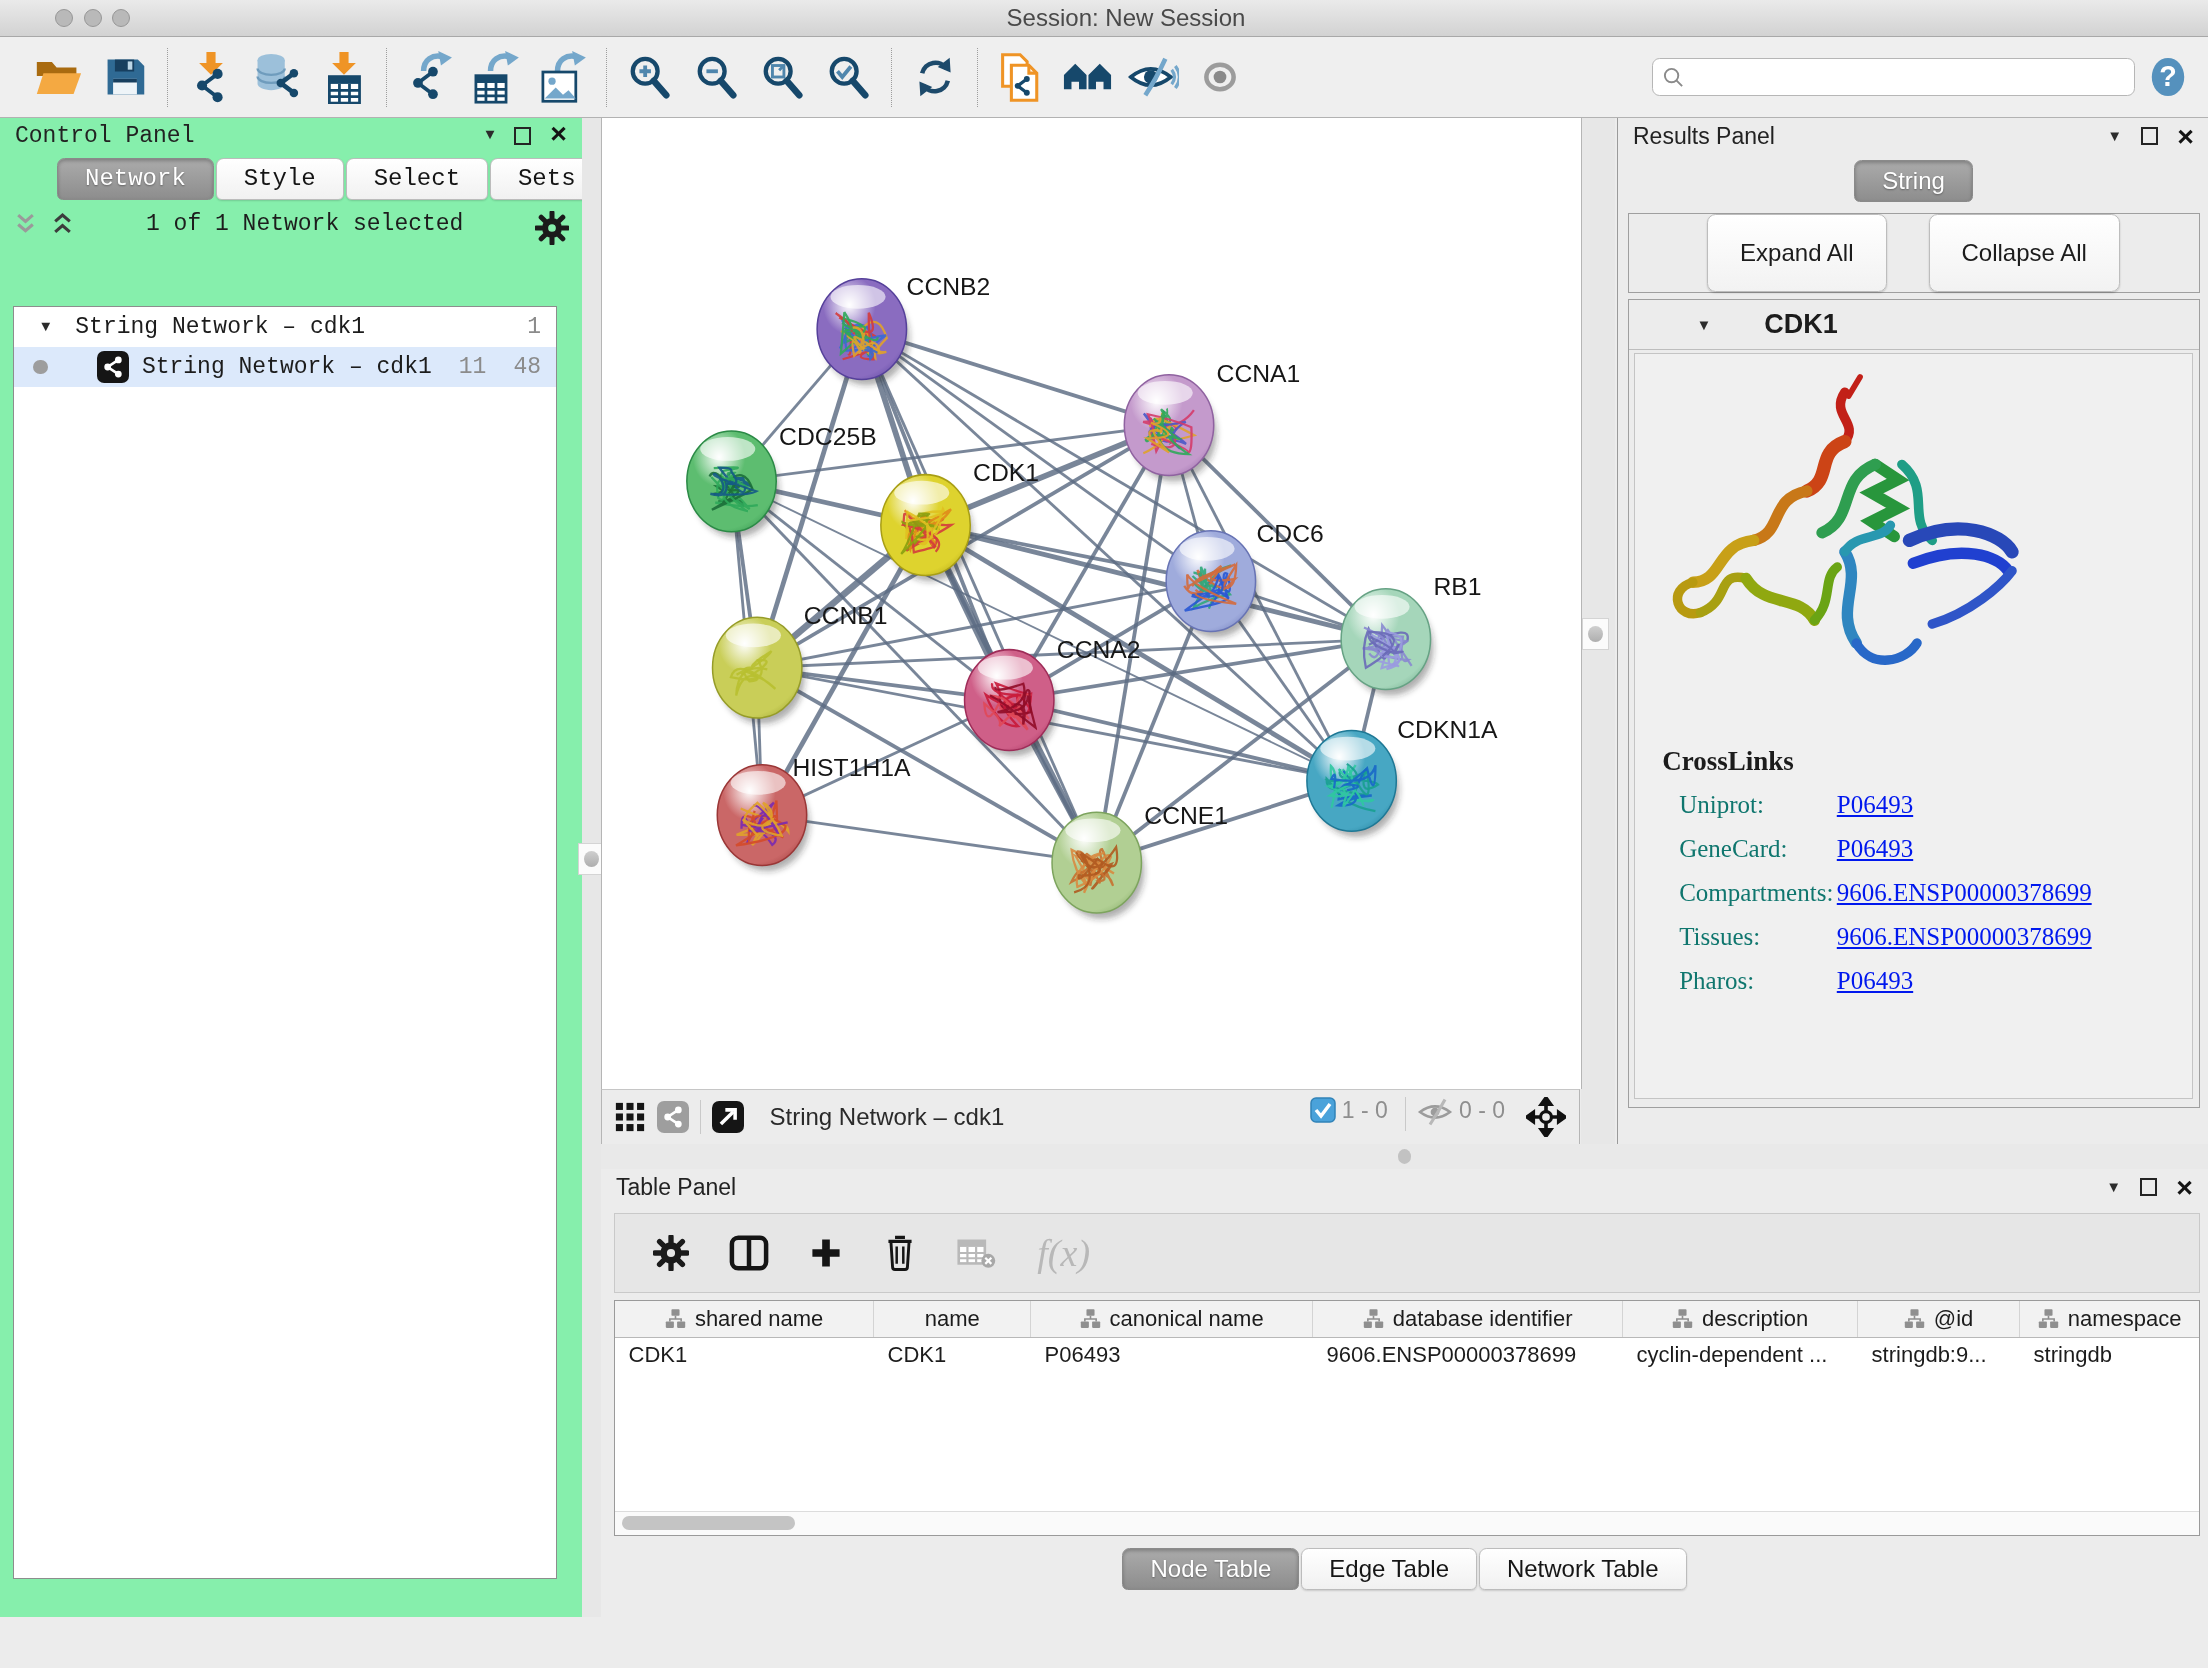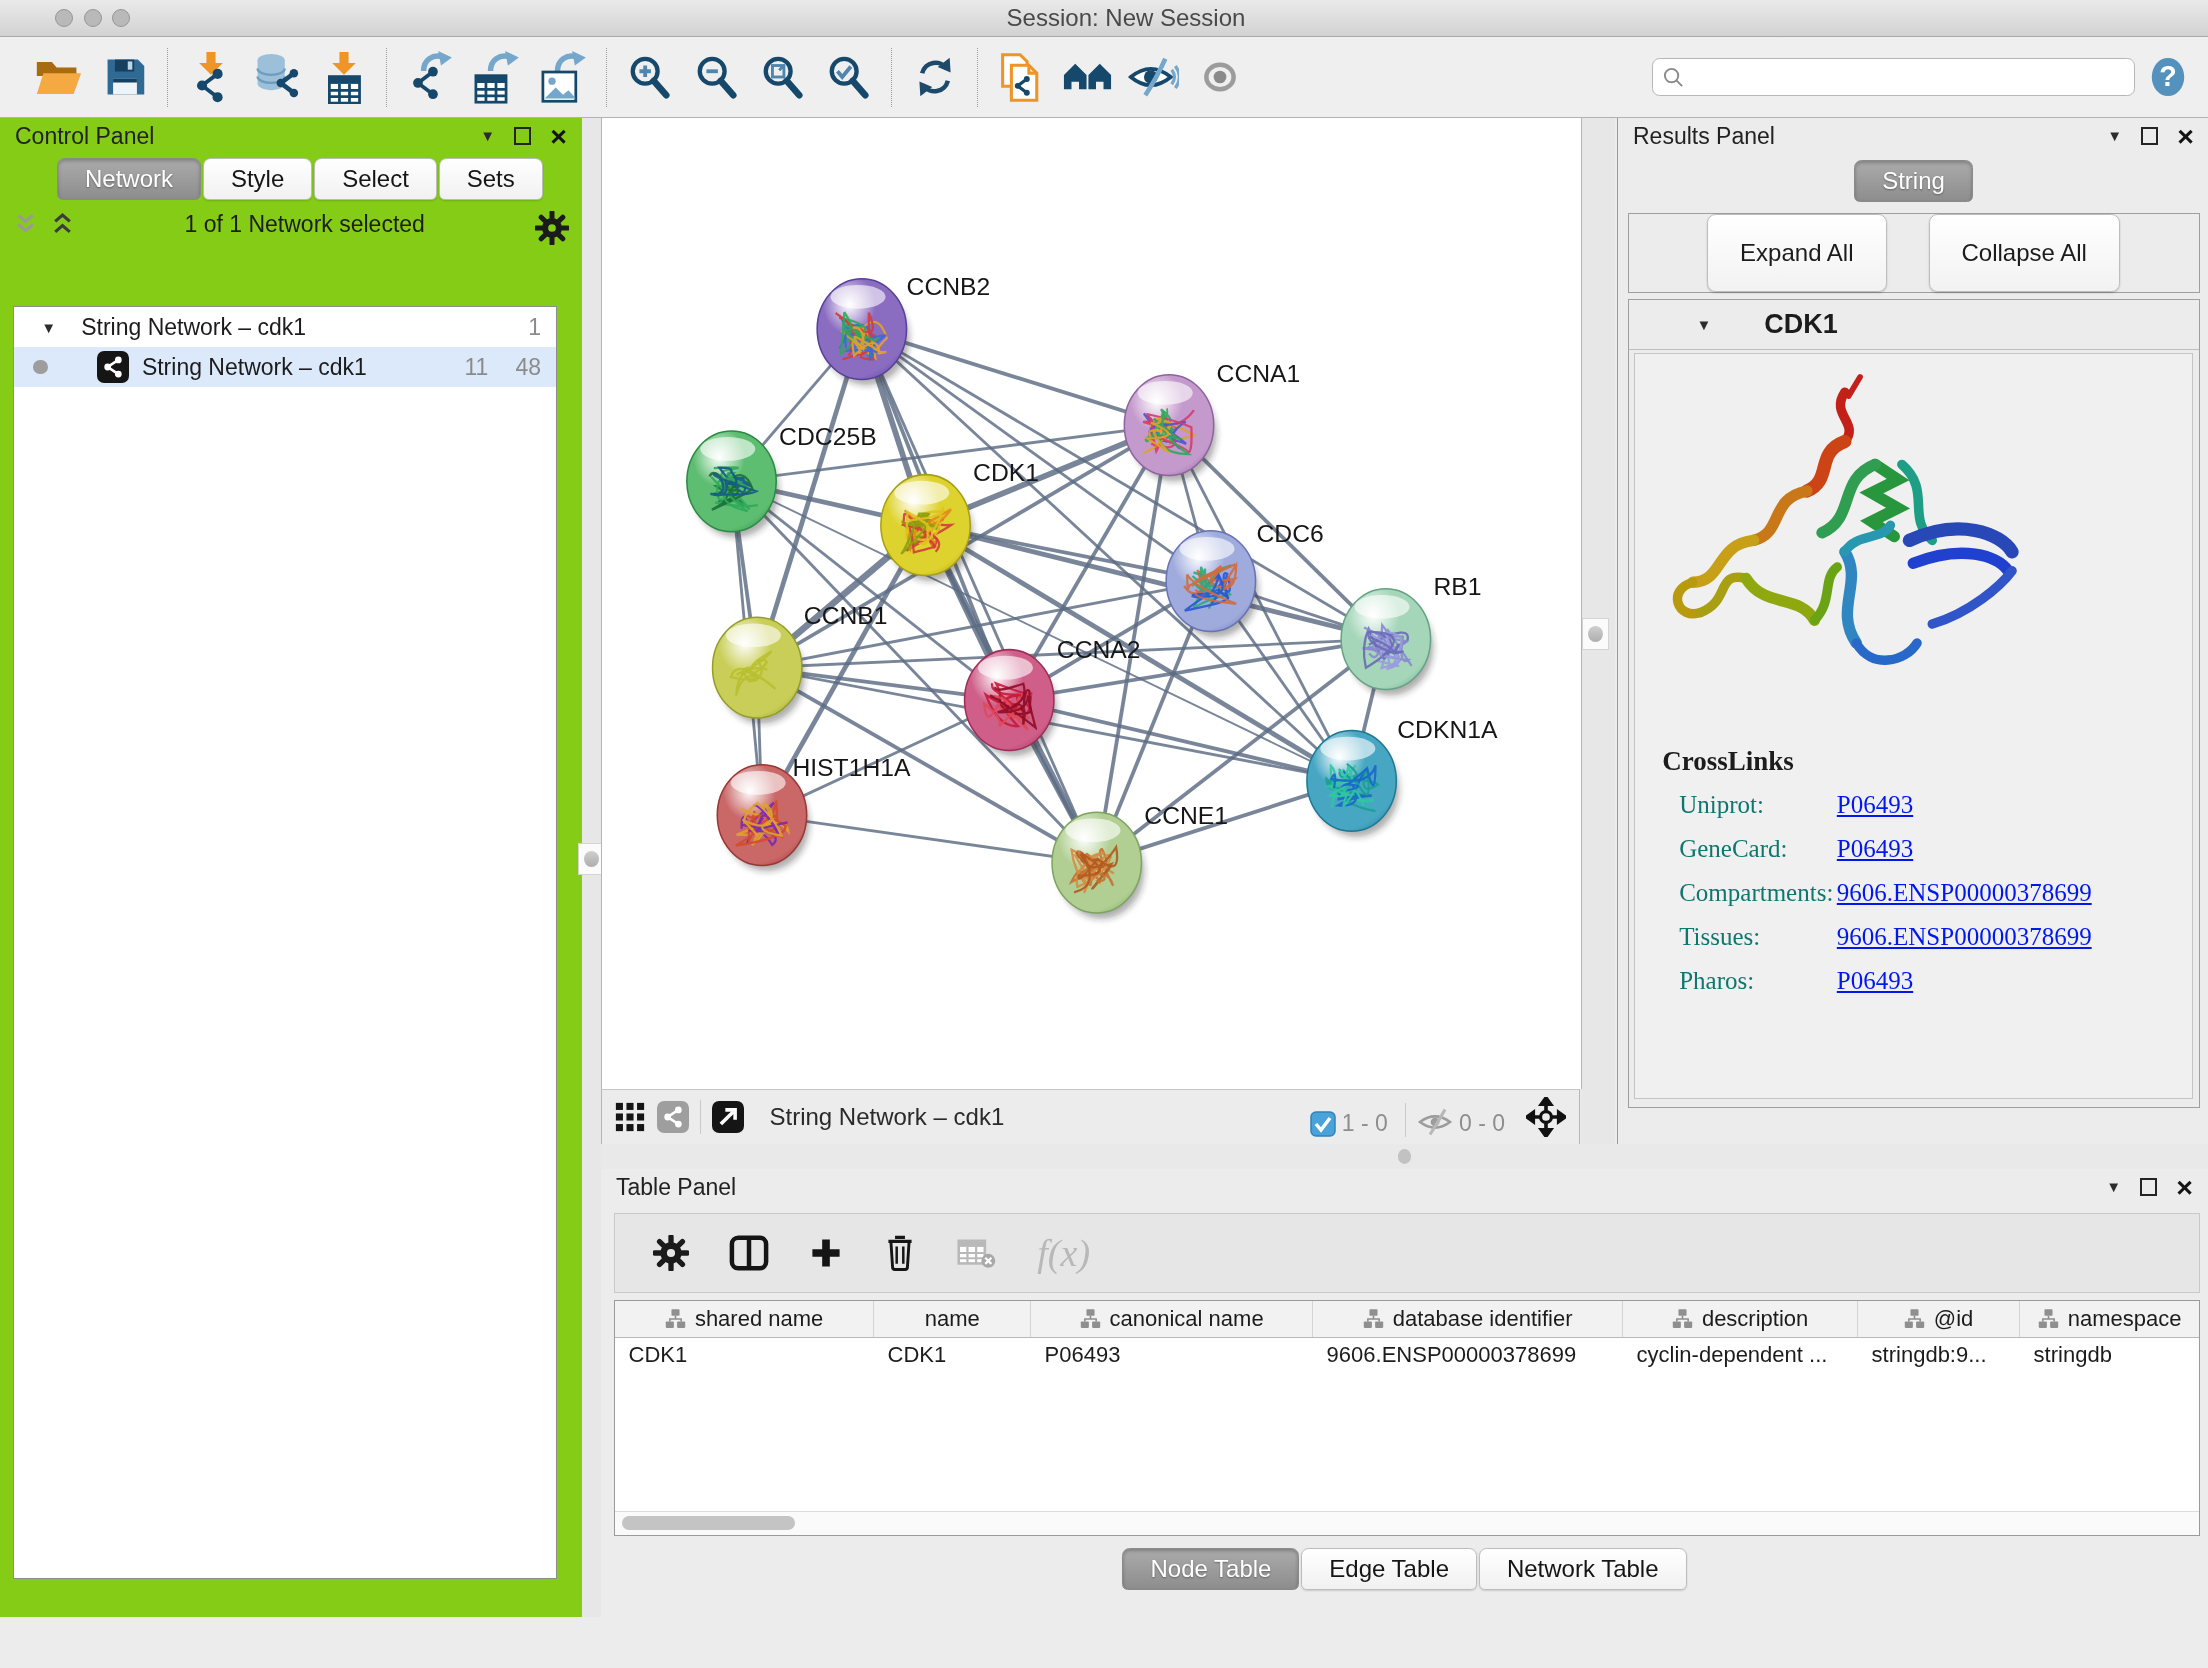--- a/index.html
+++ b/index.html
@@ -20,21 +20,21 @@
   .searchbox input{border:none;outline:none;font-size:22px;flex:1;background:transparent;margin-left:7.6px;font-family:"Liberation Sans",sans-serif;}
   
   .phead{height:36px;display:flex;align-items:center;padding:0 15px;font-size:23px;color:#222;}
   .phc{display:flex;align-items:center;gap:19px;margin-left:auto;}
   .tri{font-size:15px;color:#2c2c2c;line-height:1;}
   .fbox{width:13.3px;height:13.3px;border:2.9px solid #242424;}
   .xbtn{font-size:28.5px;font-weight:bold;color:#141414;line-height:0.8;}
   .tab{height:40px;padding:0 27px;display:flex;align-items:center;font-size:24px;color:#151515;background:linear-gradient(#ffffff,#f1f1f1);border:1px solid #bcbcbc;border-radius:7.6px 7.6px 5.7px 5.7px;box-shadow:0 1px 1.9px rgba(0,0,0,0.15);}
   .tab.active{background:linear-gradient(#ababab,#8d8d8d);color:#fff;text-shadow:0 1px 1.9px rgba(0,0,0,0.35);border-color:#8a8a8a;box-shadow:inset 0 1.9px 3.8px rgba(0,0,0,0.25);}
   
-  .control-panel{left:0;top:118px;width:582px;height:1499px;background:#84cc16;}
+  .control-panel{left:0;top:118px;width:582px;height:1499px;background:#86efac;font-family:Liberation Mono, monospace;}
   .cp-tabs{display:flex;margin:3.8px 0 0 57px;gap:1.9px;}
   .tree-head{display:flex;align-items:flex-start;margin:11.4px 13.3px 0;height:42px;}
   .tree-head .summary{flex:1;text-align:center;font-size:23px;color:#1d1d1d;}
   .tree-box{position:absolute;left:13.3px;right:25px;top:188px;bottom:38px;background:#fff;border:1px solid #8d8d8d;}
   .trow{height:40px;display:flex;align-items:center;font-size:23px;}
   .trow .cnt{color:#8b8b8b;margin-left:auto;}
   .trow.sel{background:#dce9fb;}
   
   .vsplit{background:#e7e7e7;}
   .split-pad{position:absolute;width:25px;height:30px;background:#fbfbfb;border:1px solid #d4d4d4;display:flex;align-items:center;justify-content:center;}
@@ -730,21 +730,21 @@
       </span>
     <span class="nfsep"></span>
     <span class="ic" style="width:32px;height:32px">
         <svg viewBox="0 0 36 36">
           <rect width="36" height="36" rx="8" fill="#151515"></rect>
           <path d="M10 26L24 12" stroke="#fff" stroke-width="4"></path>
           <path d="M15 10h11v11" fill="none" stroke="#fff" stroke-width="4"></path>
         </svg>
       </span>
     <span class="nftitle">String Network – cdk1</span>
-    <span style="margin-left:auto;display:flex;align-items:flex-end">
+    <span style="margin-left:auto;display:flex;align-items:flex-start">
       <span class="ic" style="width:26px;height:26px">
           <svg viewBox="0 0 26 26">
             <rect x="1" y="1" width="24" height="24" rx="5" fill="#4aa2da" stroke="#3183b8" stroke-width="1.5"></rect>
             <path d="M6 13l5 6 9-12" fill="none" stroke="#fff" stroke-width="3.5"></path>
           </svg>
         </span>
       <span class="nfcount">1 - 0</span>
       <span class="nfsep"></span>
       <span class="ic" style="width:36px;height:30px">
           <svg viewBox="0 0 56 48">

